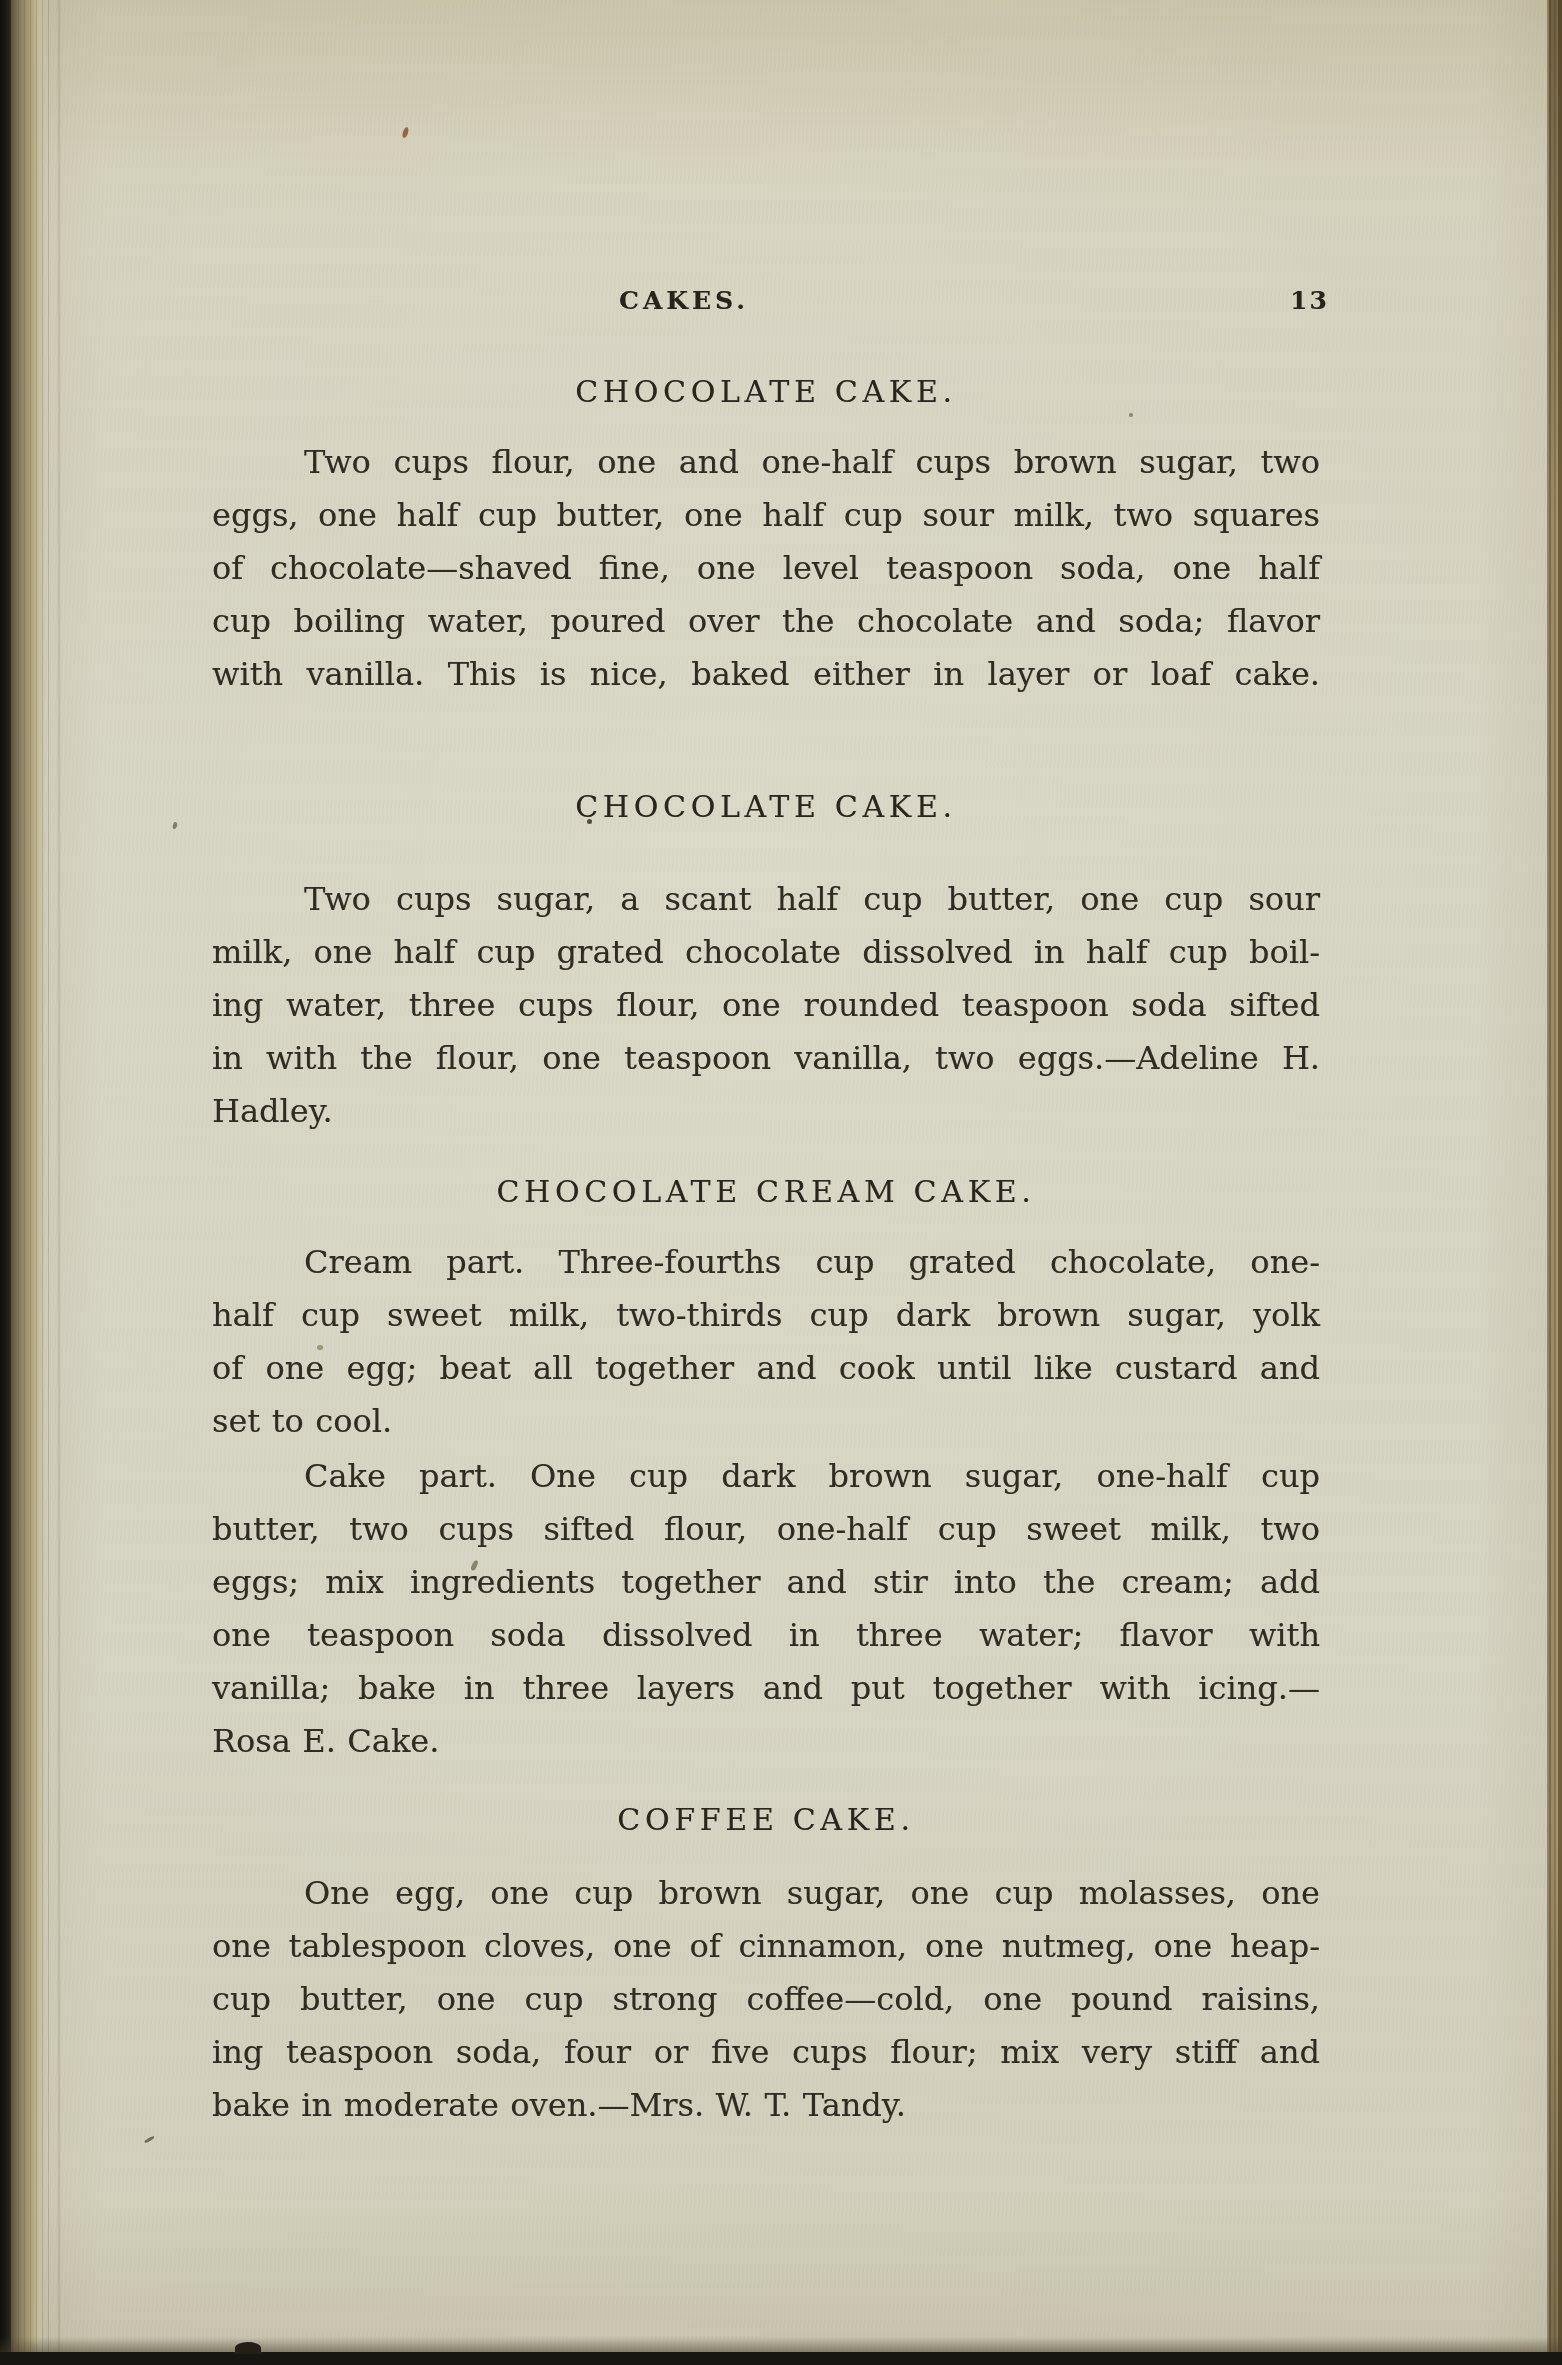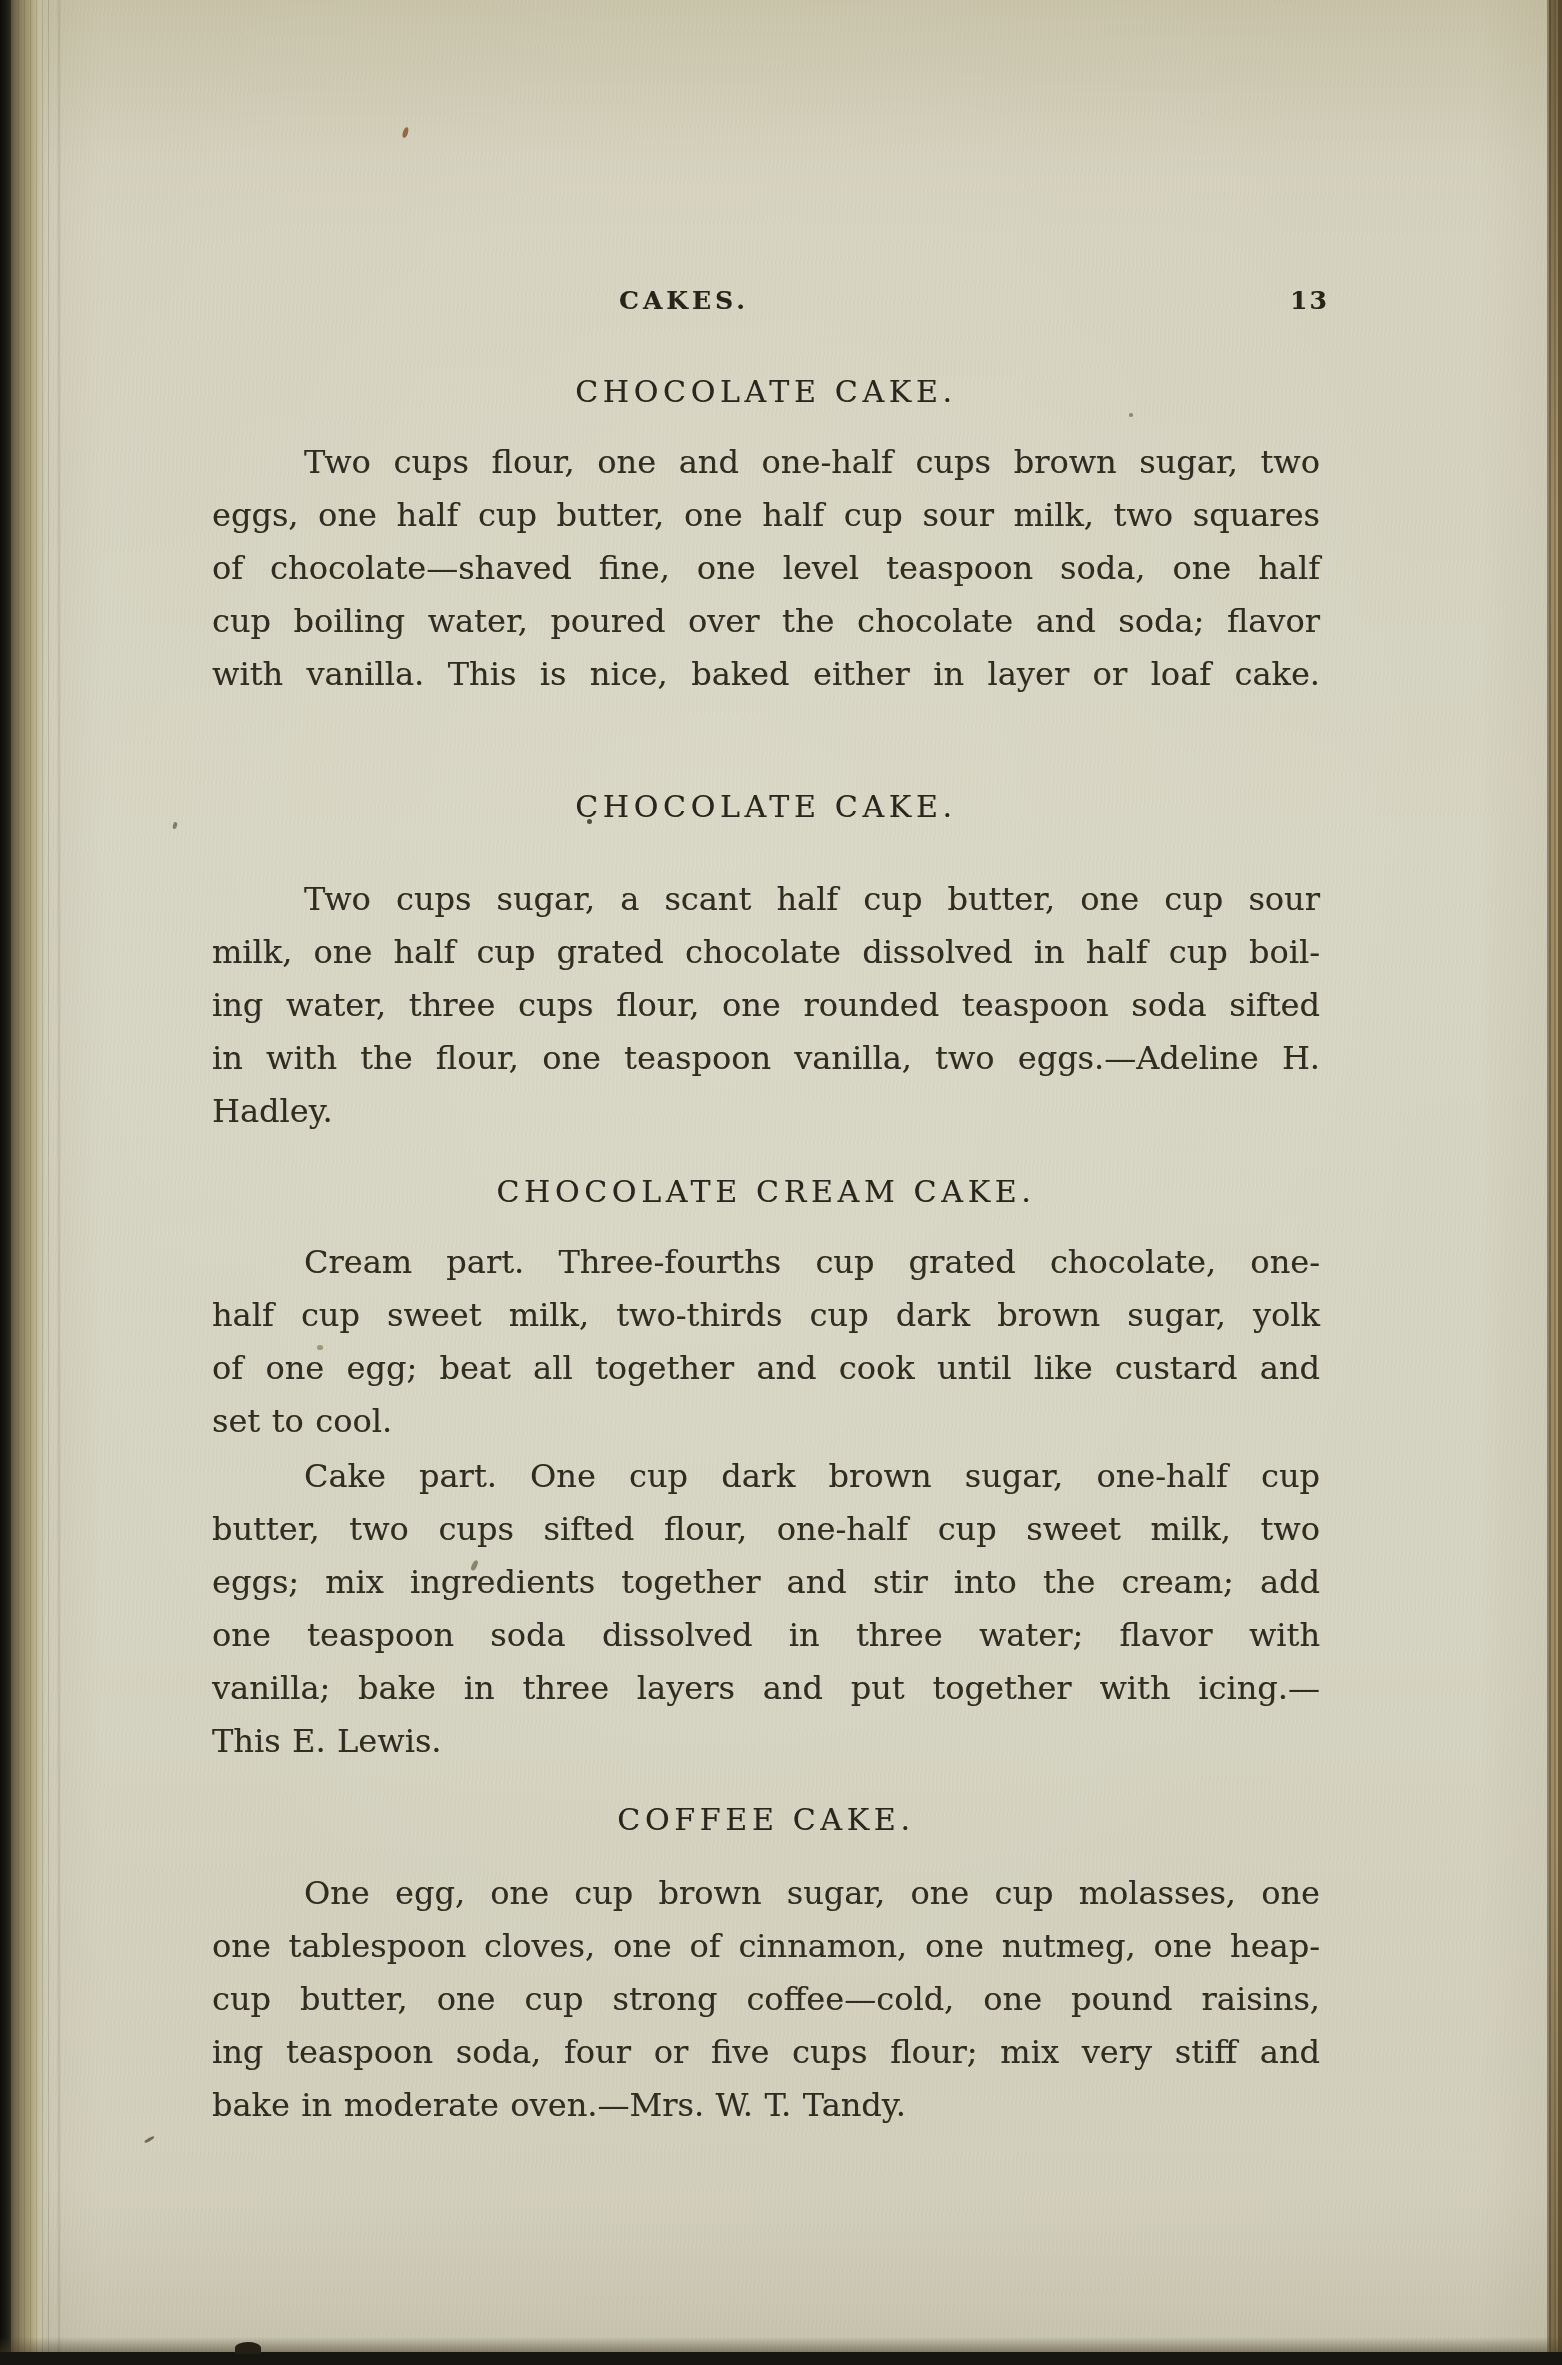--- a/index.html
+++ b/index.html
@@ -133,21 +133,21 @@
     <div class="line">half cup sweet milk, two-thirds cup dark brown sugar, yolk</div>
     <div class="line">of one egg; beat all together and cook until like custard and</div>
     <div class="line last">set to cool.</div>
   </div>
   <div class="para" style="top:1450px">
     <div class="line indent">Cake part.  One cup dark brown sugar, one-half cup</div>
     <div class="line">butter, two cups sifted flour, one-half cup sweet milk, two</div>
     <div class="line">eggs; mix ingredients together and stir into the cream; add</div>
     <div class="line">one teaspoon soda dissolved in three water; flavor with</div>
     <div class="line">vanilla; bake in three layers and put together with icing.—</div>
-    <div class="line last">This E. Lewis.</div>
+    <div class="line last">Rosa E. Cake.</div>
   </div>
 
   <div class="section-heading" style="top:1802px">COFFEE CAKE.</div>
   <div class="para" style="top:1867px">
     <div class="line indent">One egg, one cup brown sugar, one cup molasses, one</div>
     <div class="line">one tablespoon cloves, one of cinnamon, one nutmeg, one heap-</div>
     <div class="line">cup butter, one cup strong coffee—cold, one pound raisins,</div>
     <div class="line">ing teaspoon soda, four or five cups flour; mix very stiff and</div>
     <div class="line last">bake in moderate oven.—Mrs. W. T. Tandy.</div>
   </div>

